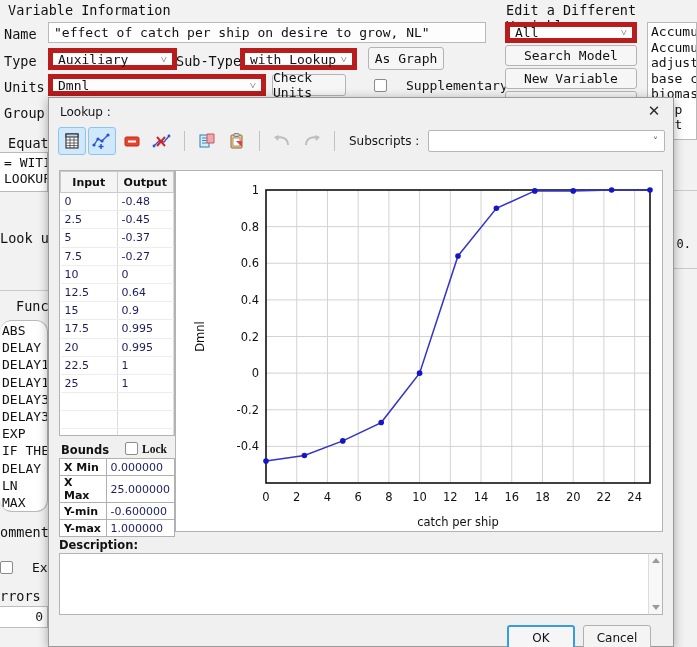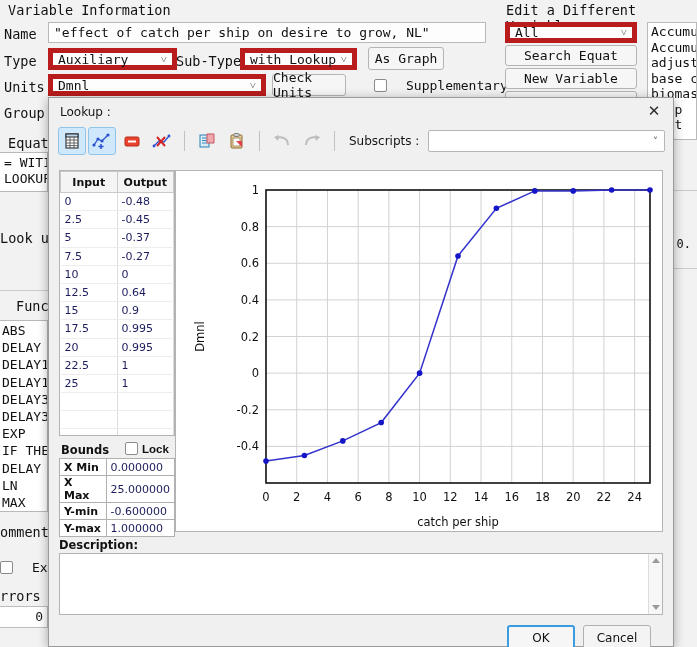--- a/index.html
+++ b/index.html
@@ -72,21 +72,21 @@
   table.lk{border-collapse:collapse;width:100%;font-family:"DejaVu Sans",sans-serif;font-size:11px;}
   table.lk th{background:#f4f4f4;border:1px solid #c9c9c9;height:18px;color:#111;font-weight:bold;font-size:11px;}
   table.lk td{border-right:1px solid #dcdcdc;border-bottom:1px solid #ededed;
               height:17.2px;padding:0 4px;color:#1d1d5e;font-size:11px;}
   table.lk td.in{width:50%;}
 
   
   .bounds-lbl{position:absolute;left:12px;top:345px;font-size:11.5px;font-weight:bold;color:#111;
               font-family:"DejaVu Sans",sans-serif;}
   .lock-chk{position:absolute;left:76px;top:344px;display:flex;align-items:center;gap:4px;
-            font-size:11.5px;font-weight:bold;color:#111;font-family:Liberation Sans, sans-serif;}
+            font-size:11.5px;font-weight:bold;color:#111;font-family:Liberation Serif, serif;}
   .lock-chk .box{width:11px;height:11px;border:1px solid #8d8d8d;background:#fff;border-radius:2px;}
   .bounds-tbl{position:absolute;left:10px;top:360px;width:116px;border-collapse:collapse;
               font-family:"DejaVu Sans",sans-serif;font-size:11px;}
   .bounds-tbl td{border:1px solid #b0b0b0;height:16px;padding:0 4px;background:#fff;}
   .bounds-tbl td.k{font-weight:bold;color:#111;width:44%;}
   .bounds-tbl td.v{color:#1d1d5e;}
 
   
   .chartbox{position:absolute;left:126px;top:72px;width:488px;height:362px;
             background:#fff;border:1px solid #b3b3b3;box-sizing:border-box;}
@@ -145,21 +145,21 @@
 
   <div class="bg-row-label" style="left:8px;top:135px;">Equat:</div>
   <div class="bg-eqbox" style="left:0px;top:152px;width:48px;height:40px;border-left:none;">
     <div>= WITI</div>
     <div>LOOKUP</div>
   </div>
   <div class="bg-row-label" style="left:0px;top:230px;">Look up</div>
 
   <div class="bg-sep" style="left:0px;top:290px;width:48px;"></div>
   <div class="bg-row-label" style="left:16px;top:298px;">Func</div>
-  <div class="bg-funcs" id="bg-func-list" style="left:0px;top:320px;width:48px;height:192px;border-left:none;">
+  <div class="bg-funcs" id="bg-func-list" style="left:0px;top:320px;width:48px;height:192px;border-left:none;border-radius:12px;">
       <div>ABS</div>
       <div>DELAY</div>
       <div>DELAY1</div>
       <div>DELAY1I</div>
       <div>DELAY3</div>
       <div>DELAY3I</div>
       <div>EXP</div>
       <div>IF THE</div>
       <div>DELAY</div>
       <div>LN</div>
@@ -174,21 +174,21 @@
   <div class="bg-row-label" style="left:0px;top:588px;">rrors :</div>
   <div class="bg-plainbox" style="left:0px;top:606px;width:48px;height:22px;border-left:none;">
     <div style="text-align:right;padding-right:4px;line-height:20px;font-size:13px;">0</div>
   </div>
 
   <div class="bg-title" style="left:506px;top:2px;">Edit a Different Variable</div>
   <div class="bg-combo" style="left:505px;top:22px;width:132px;height:21px;">
     <span>All</span>
     <span class="chev">˅</span>
   </div>
-  <div class="bg-btn" style="left:505px;top:45px;width:132px;height:21px;">Search Equat</div>
+  <div class="bg-btn" style="left:505px;top:45px;width:132px;height:21px;">Search Model</div>
   <div class="bg-btn" style="left:505px;top:68px;width:132px;height:21px;">New Variable</div>
   <div class="bg-btn" style="left:505px;top:91px;width:132px;height:21px;"></div>
   <div class="bg-listbox" id="bg-var-list" style="left:647px;top:22px;width:50px;height:118px;">
       <div>Accumul</div>
       <div>Accumul</div>
       <div>adjuste</div>
       <div>base ca</div>
       <div>biomass</div>
       <div>ch p</div>
       <div>rent</div>

